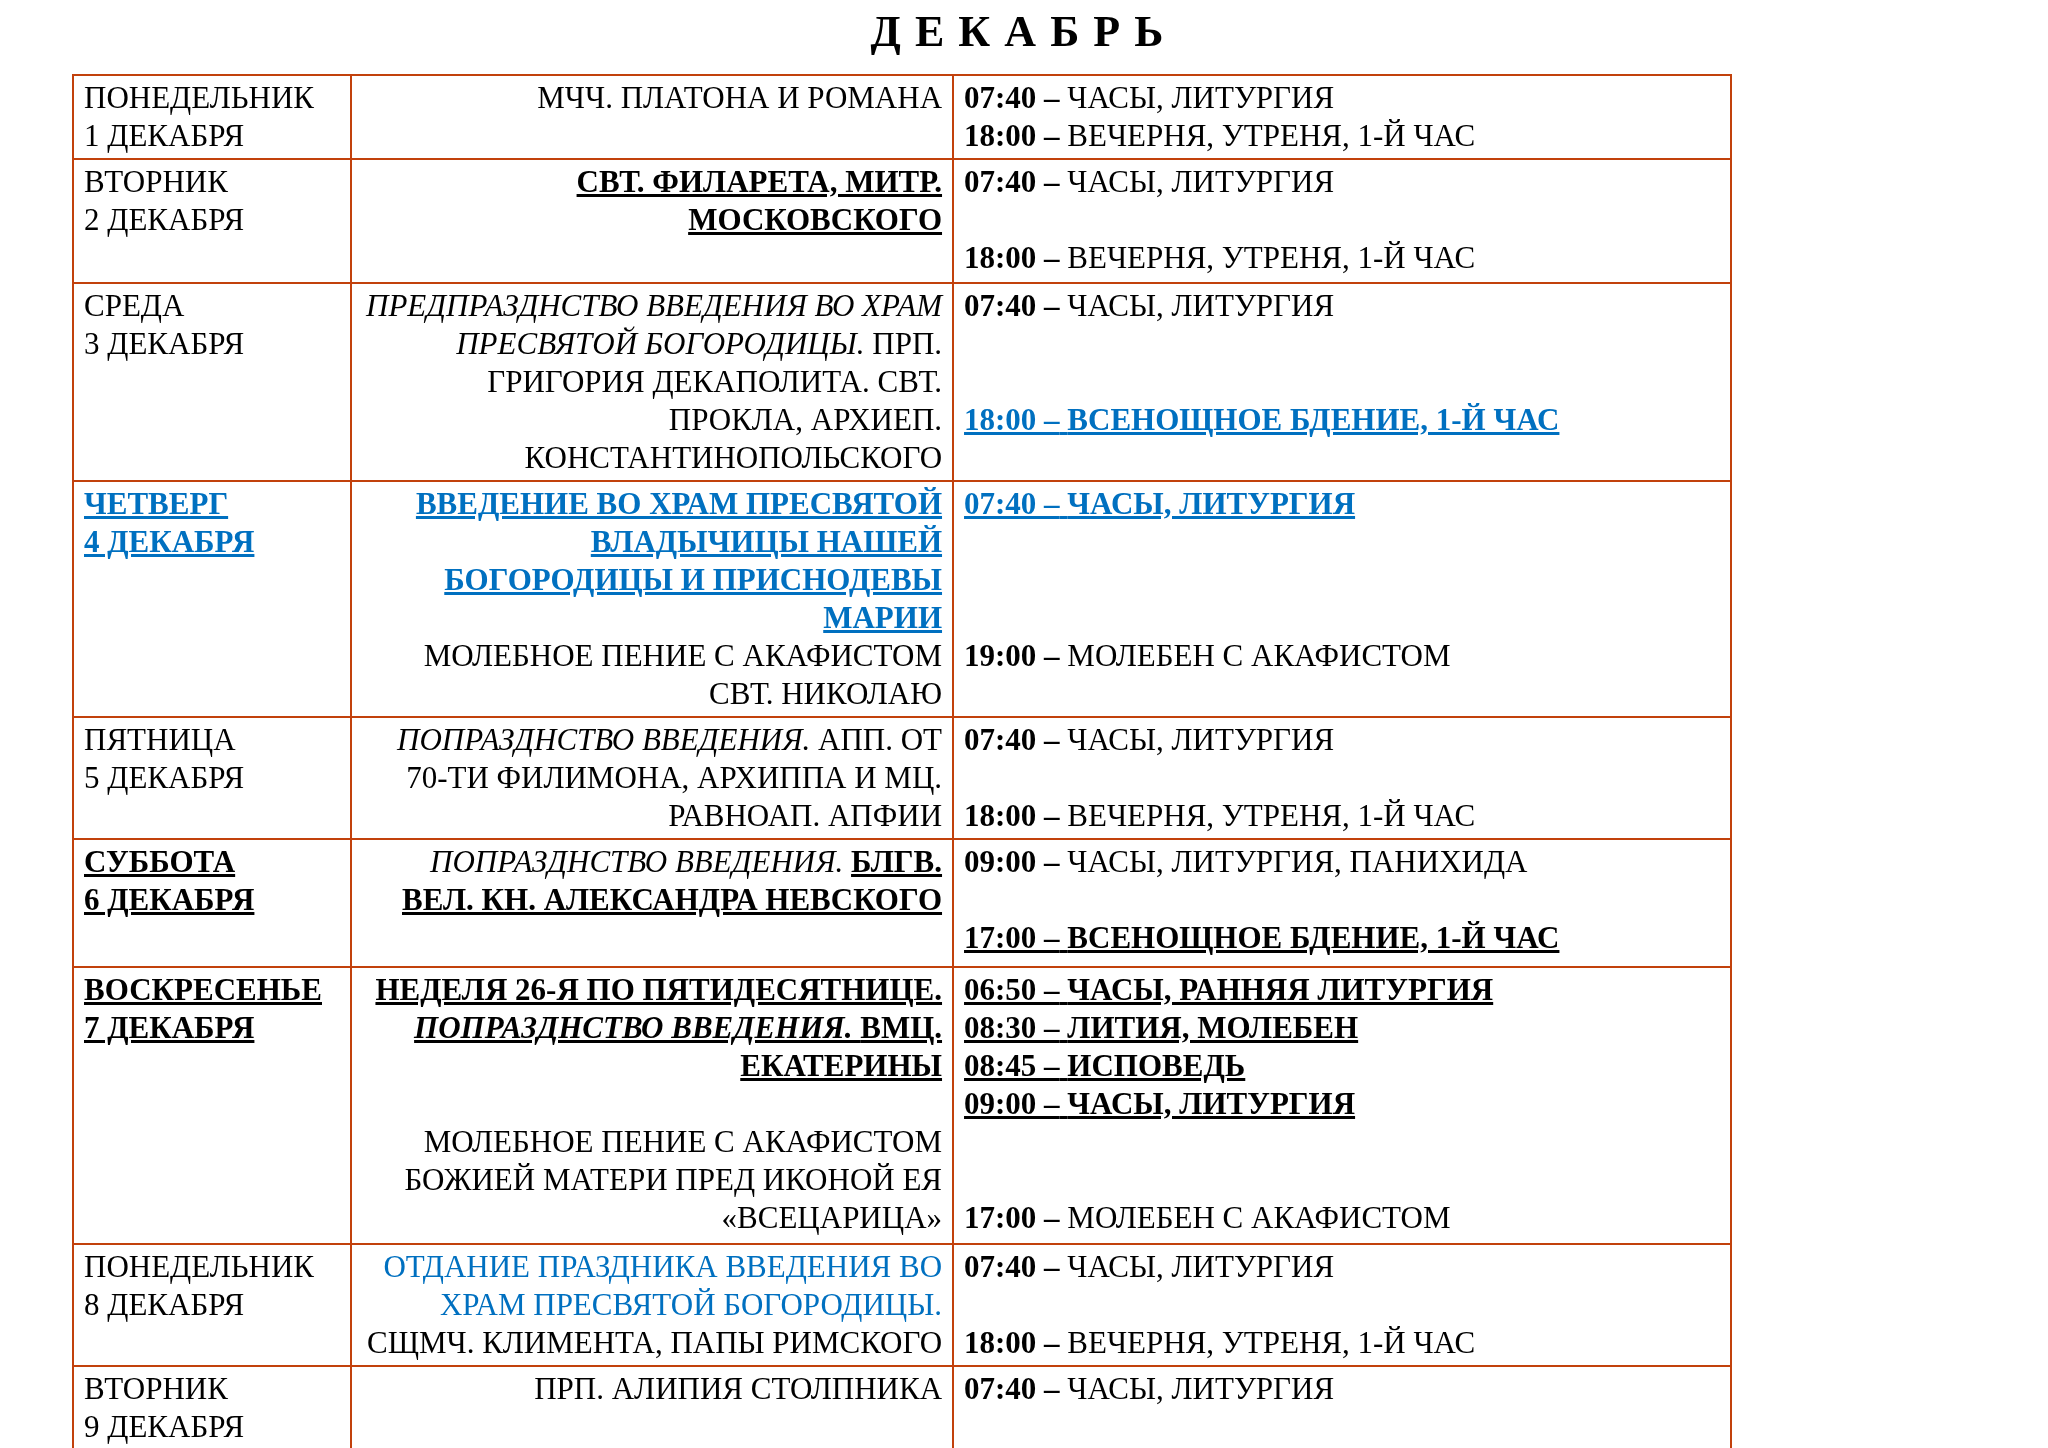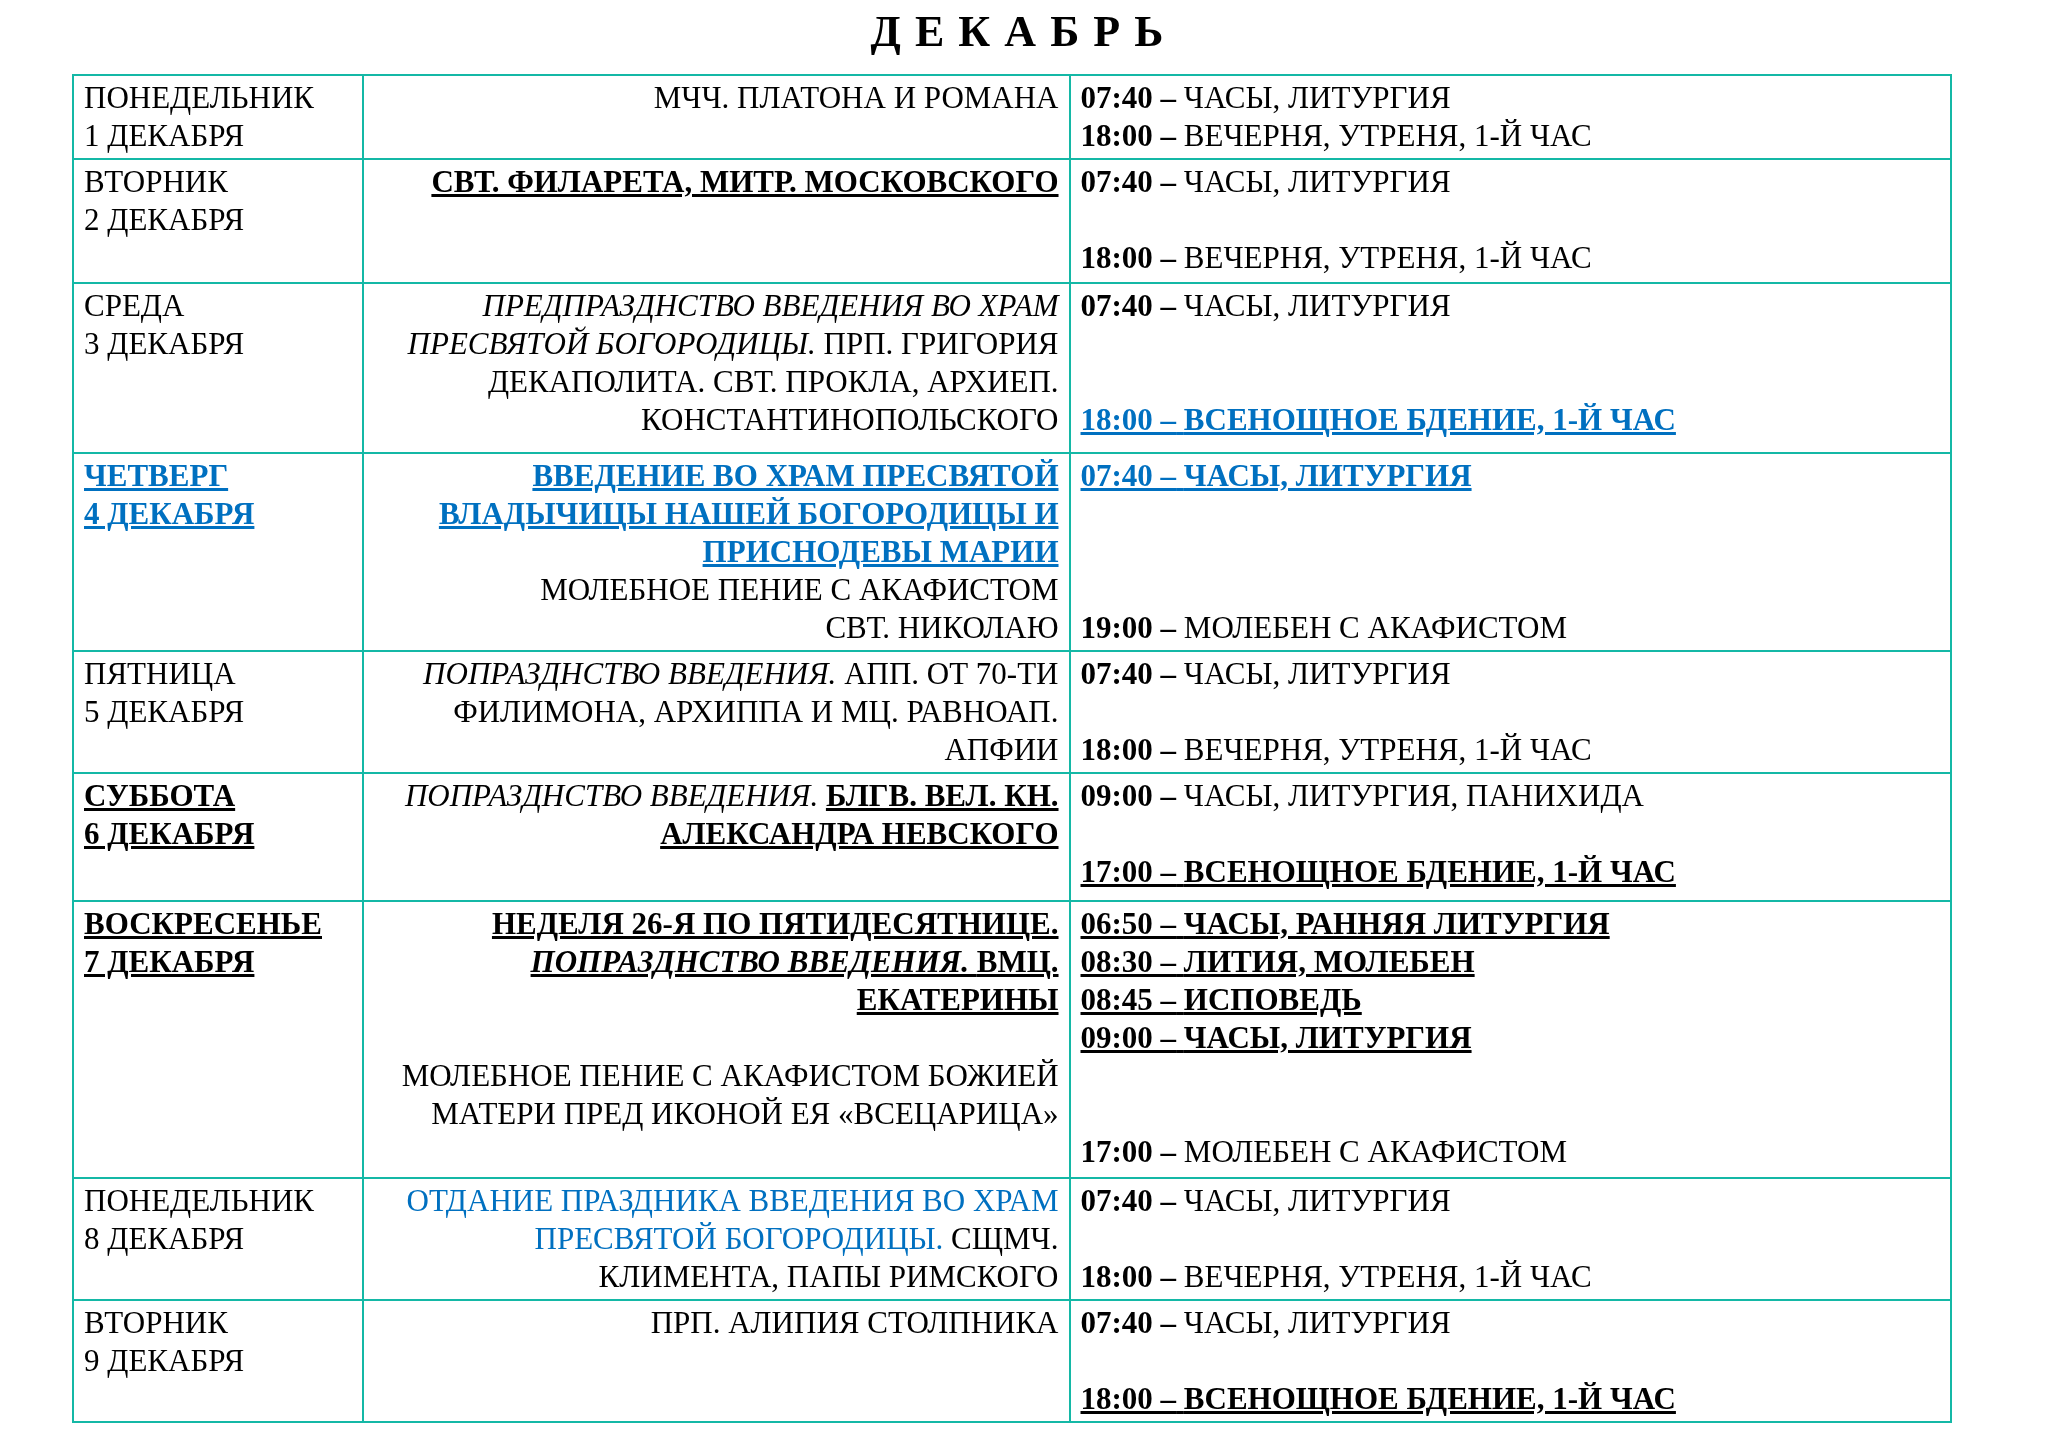--- a/index.html
+++ b/index.html
@@ -1,21 +1,21 @@
 <!DOCTYPE html>
 <html><head>
 <meta charset="utf-8">
 <style>
   html,body{margin:0;padding:0;background:#ffffff;}
-  .page{position:relative;width:1952px;height:1448px;background:#ffffff;overflow:hidden;
+  .page{position:relative;width:1732px;height:1448px;background:#ffffff;overflow:hidden;
         font-family:"Liberation Serif","DejaVu Serif",serif;font-stretch:condensed;color:#000;}
   .title{position:absolute;top:6px;left:0;width:2048px;text-align:center;
          font-size:44px;font-weight:bold;letter-spacing:0.32em;}
   table.sched{position:absolute;left:72px;top:74px;border-collapse:collapse;table-layout:fixed;}
-  table.sched td{border:2px solid #14b8a6;vertical-align:top;padding:3px 10px;font-size:31px;}
+  table.sched td{border:2px solid #c2410c;vertical-align:top;padding:3px 10px;font-size:31px;}
   td.c1{width:270px;padding-left:14px;}
   td.c2{width:700px;text-align:right;}
   td.c3{width:875px;padding-left:14px;}
   .ln{line-height:38px;min-height:38px;white-space:nowrap;}
   .sp{line-height:38px;min-height:38px;}
   .fx{line-height:38px;}
   .tm{font-weight:bold;}
   .b{font-weight:bold;text-decoration:underline;}
   .it{font-style:italic;}
   .bl{color:#0070C0;}

